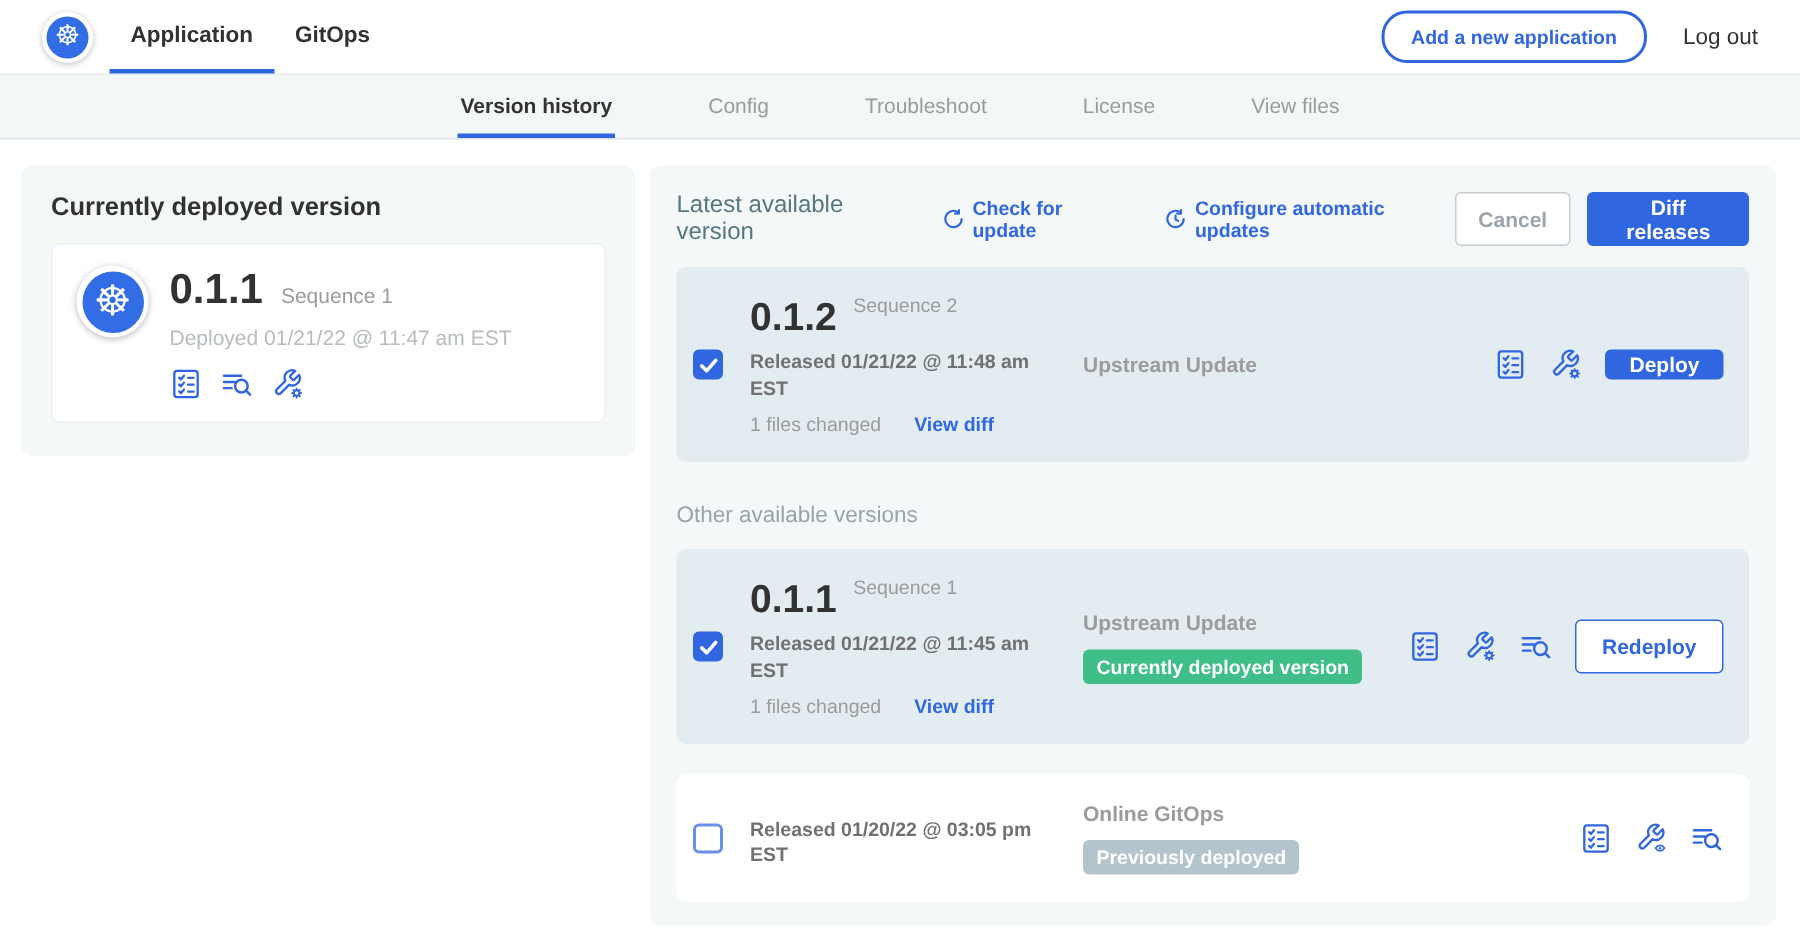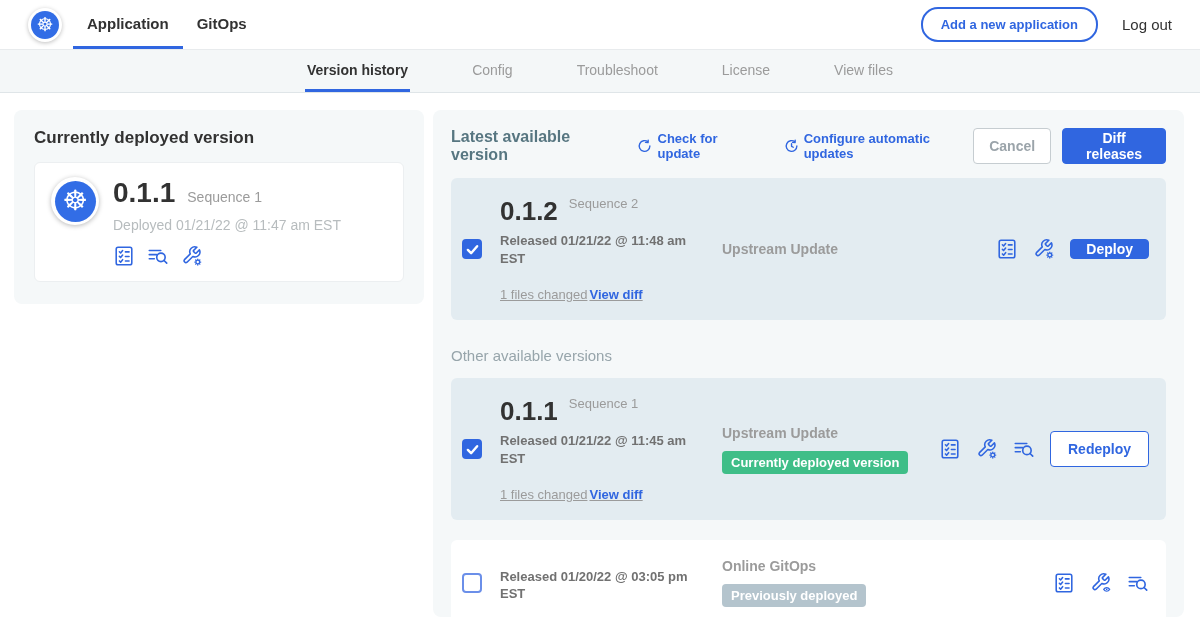--- a/index.html
+++ b/index.html
@@ -46,21 +46,21 @@
   .dep-version { font-size:28px; font-weight:800; color:#323232; }
   .dep-seq { font-size:14px; color:#9b9b9b; }
   .dep-date { font-size:14px; color:#b7bcbe; margin-top:8px; }
   .icon-row { display:flex; gap:12px; margin-top:12px; }
   .blue-icon { width:22px; height:22px; color:#3066e0; cursor:pointer; }
   .blue-icon svg { width:100%; height:100%; display:block; }
 
   .right-card { position:absolute; left:433px; top:17px; width:751px; height:507px;
     padding:18px 18px 22px; }
   .avail-header { display:flex; align-items:center; }
-  .avail-title { font-size:16px; font-weight:700; color:#577681; }
+  .avail-title { font-size:16px; font-weight:400; color:#577681; }
   .link { display:flex; align-items:center; gap:5px; color:#3066e0; font-size:13px;
     font-weight:700; cursor:pointer; }
   .link .blue-icon { width:16px; height:16px; }
   .link1 { margin-left:16px; } .link2 { margin-left:26px; }
   .hdr-buttons { margin-left:auto; display:flex; gap:11px; }
   .btn { border-radius:4px; font-size:14px; font-weight:700; cursor:pointer;
     font-family:"Liberation Sans", sans-serif; }
   .btn-cancel { background:#fff; border:1px solid #c6cdd1; color:#9ba4aa; padding:7px 15px; }
   .btn-primary { background:#3066e0; border:1px solid #3066e0; color:#fff; padding:1px 15px; }
   .btn-secondary { background:#fff; border:1.5px solid #3066e0; color:#3066e0; padding:9px 17px; }
@@ -74,21 +74,21 @@
     justify-content:center; }
   .checkbox.checked { background:#3066e0; border-color:#3066e0; }
   .checkbox svg { width:13px; height:13px; display:none; }
   .checkbox.checked svg { display:block; }
   .version-col { width:220px; margin-left:18px; }
   .ver-line { display:flex; align-items:flex-start; gap:11px; }
   .ver-num { font-size:26px; font-weight:800; color:#323232; }
   .ver-seq { font-size:13px; color:#9b9b9b; }
   .released { font-size:13px; font-weight:700; color:#717171; max-width:200px;
     line-height:1.35; margin-top:5px; }
-  .files-line { display:flex; gap:2px; margin-top:20px; font-size:13px; color:#9b9b9b;text-decoration:underline; }
+  .files-line { display:flex; gap:22px; margin-top:8px; font-size:13px; color:#9b9b9b; }
   .view-diff { color:#3066e0; font-weight:700; cursor:pointer; text-decoration:none; }
   .middle-col { flex:1; padding-left:2px; }
   .source { font-size:14px; font-weight:700; color:#9b9b9b; }
   .badge { display:inline-block; margin-top:10px; border-radius:4px; color:#fff;
     font-size:13px; font-weight:700; padding:4px 9px; }
   .badge.green { background:#3fbe88; }
   .badge.gray { background:#b4c4cd; }
   .actions { display:flex; align-items:center; gap:15px; padding-right:5px; }
   .other-title { font-size:15px; color:#97a5ab; margin-top:27px; margin-bottom:2px; }
 </style>

